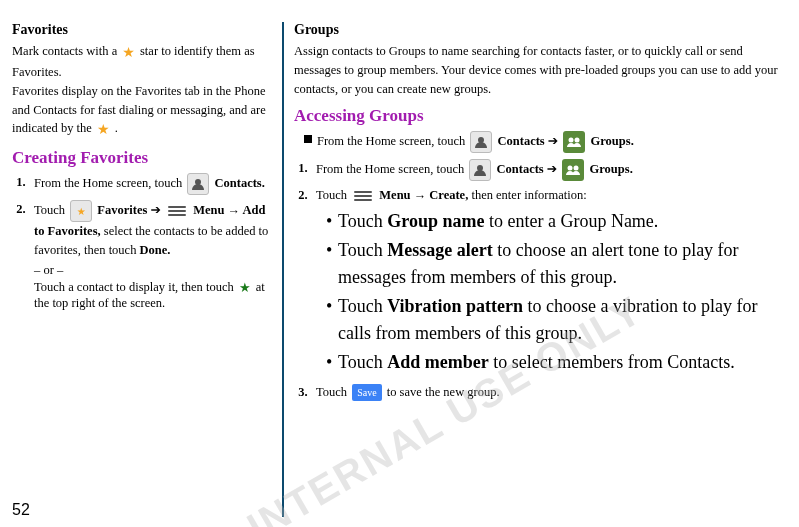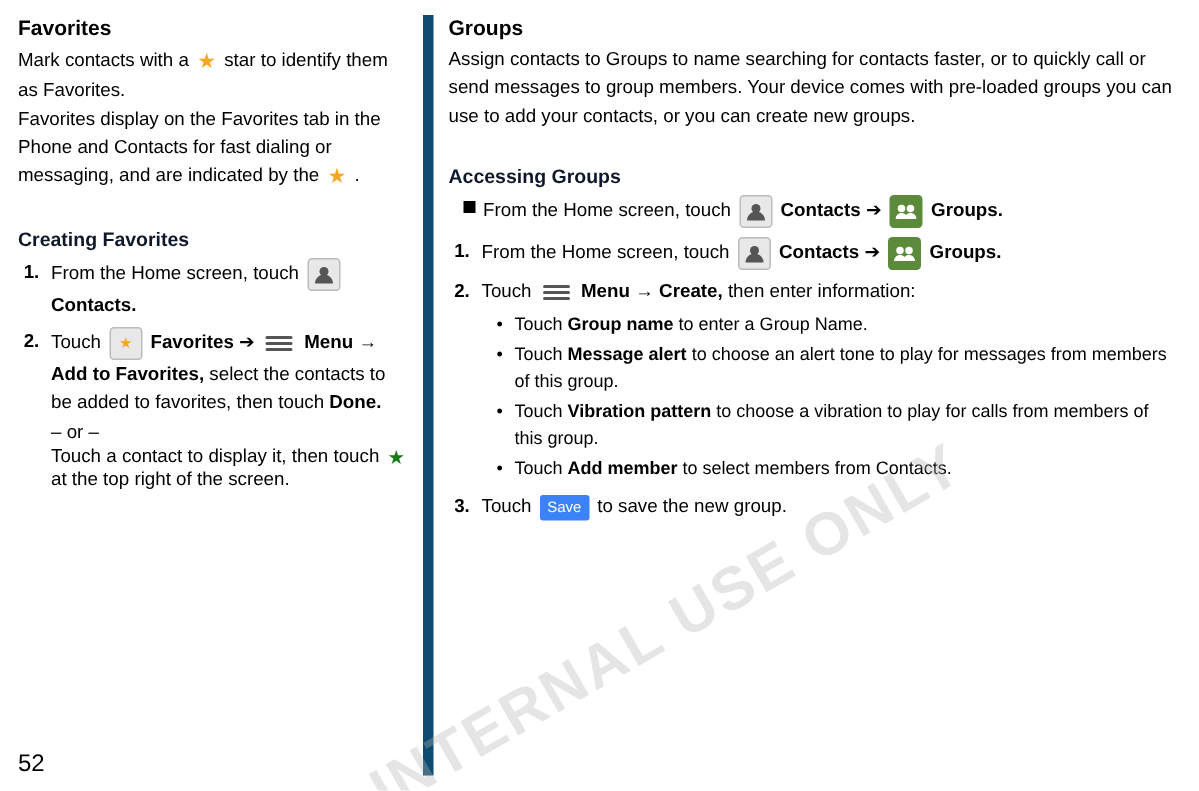--- a/index.html
+++ b/index.html
@@ -10,47 +10,48 @@
       font-family: 'Arial', sans-serif;
       font-size: 13px;
       color: #000;
       overflow: hidden;
       position: relative;
     }
     .page {
       display: flex;
       width: 799px;
       height: 527px;
-      padding: 10px 12px 10px 12px;
+      padding: 22px 12px 10px 12px;
+      font-family: Liberation Serif, serif;
     }
     .left-col {
       width: 270px;
       padding-right: 10px;
       flex-shrink: 0;
     }
     .right-col {
       flex: 1;
       padding-left: 10px;
-      border-left: 7px solid #0c4a6e;
+      border-left: 2px solid #0c4a6e;
     }
     .section-title {
       font-size: 14px;
       font-weight: bold;
       color: #000;
       margin-bottom: 4px;
     }
     .section-body {
       font-size: 12.5px;
       line-height: 1.5;
-      margin-bottom: 24px;
+      margin-bottom: 8px;
     }
     .sub-title {
-      font-size: 13px;
+      font-size: 17px;
       font-weight: bold;
-      color: #0f172a;
+      color: #a21caf;
       margin-bottom: 5px;
       margin-top: 4px;
     }
     .step-list {
       list-style: none;
       padding-left: 0;
     }
     .step-list > li {
       display: flex;
       margin-bottom: 5px;
@@ -143,21 +144,21 @@
       font-size: 12.5px;
       margin: 2px 0;
       padding-left: 22px;
     }
     .bullet-list {
       list-style: none;
       padding-left: 10px;
       margin-top: 3px;
     }
     .bullet-list li {
-      font-size: 12px;
+      font-size: 18px;
       line-height: 1.5;
       margin-bottom: 2px;
       position: relative;
       padding-left: 12px;
     }
     .bullet-list li::before {
       content: '•';
       position: absolute;
       left: 0;
     }

